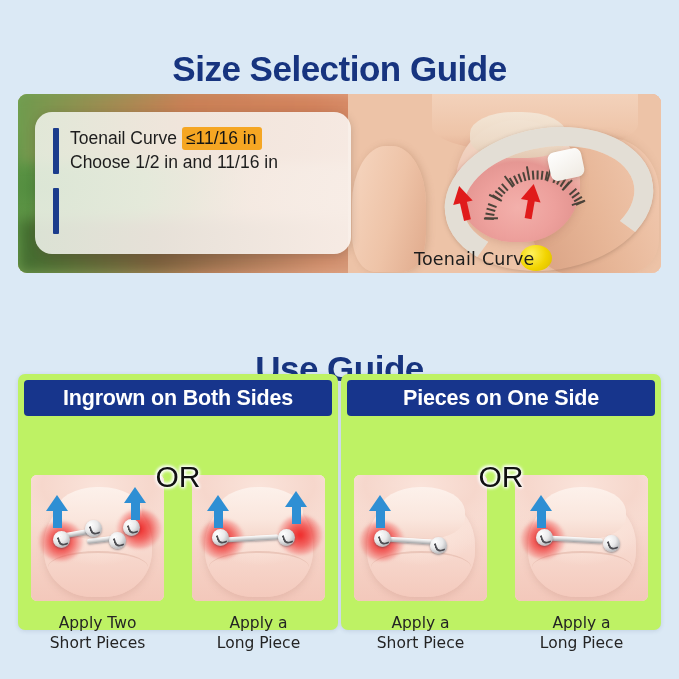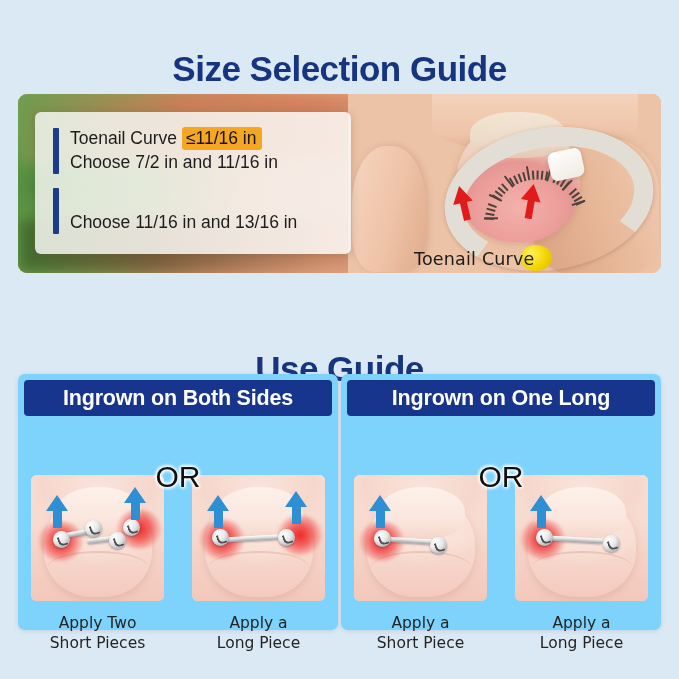--- a/index.html
+++ b/index.html
@@ -217,21 +217,21 @@
   }
 
   
   #size-info-card {
     position: absolute;
     left: 17px;
     top: 18px;
     width: 316px;
     height: 142px;
     background: linear-gradient(100deg, rgba(242,245,238,.86) 0%, rgba(246,243,238,.88) 45%, rgba(250,244,240,.90) 100%);
-    border-radius: 6px;
+    border-radius: 17px;
     box-shadow: 0 2px 8px rgba(90,70,55,.28);
     padding: 14px 0 0 0;
     box-sizing: border-box;
   }
   .size-rule {
     display: flex;
     align-items: flex-start;
     padding-left: 18px;
     margin-bottom: 12px;
   }
@@ -258,21 +258,21 @@
     border-radius: 3px;
     color: #141414;
   }
 
   
   .use-panel {
     position: absolute;
     top: 374px;
     width: 320px;
     height: 256px;
-    background: #7dd3fc;
+    background: #bef264;
     border-radius: 7px;
     box-shadow: 0 1px 4px rgba(60,90,130,.16);
   }
   #panel-both { left: 18px; }
   #panel-one  { left: 341px; }
 
   .panel-header {
     margin: 6px 6px 0 6px;
     height: 36px;
     background: #17358c;
@@ -479,29 +479,28 @@
   </div>
 
   <div id="size-info-card">
 
     <div class="size-rule">
       <span class="rule-bar"></span>
       <span class="rule-lines">
         <span class="rule-line-1">
           <span>Toenail Curve </span><span class="hl">≤11/16 in</span>
         </span><br>
-        <span class="rule-line-2">Choose 7/2 in and 11/16 in</span>
+        <span class="rule-line-2">Choose 1/2 in and 11/16 in</span>
       </span>
     </div>
 
     <div class="size-rule">
       <span class="rule-bar"></span>
       <span class="rule-lines">
         <br>
-        <span class="rule-line-2">Choose 11/16 in and 13/16 in</span>
       </span>
     </div>
 
   </div>
 </div>
 
 <div class="main-title" id="use-title">Use Guide</div>
 
 <div class="use-panel" id="panel-both">
   <div class="panel-header">Ingrown on Both Sides</div>
@@ -557,21 +556,21 @@
           </div>
         </div>
       <div class="option-caption">Apply a
 Long Piece</div>
     </div>
 
   </div>
 </div>
 
 <div class="use-panel" id="panel-one">
-  <div class="panel-header">Ingrown on One Long</div>
+  <div class="panel-header">Pieces on One Side</div>
   <div class="panel-body">
 
     <div class="option">
       <div class="toe-card" id="toe-o1">
           <div class="ill-skin"></div>
           <div class="ill-toe"></div>
           <div class="ill-nail"></div>
           <div class="ill-crease"></div>
           <div class="glow" style="left: 6px; top: 46px;"></div>
           <div class="brace-bar" style="left: 29px; top: 63px; width: 50px; transform: rotate(4deg);"></div>

